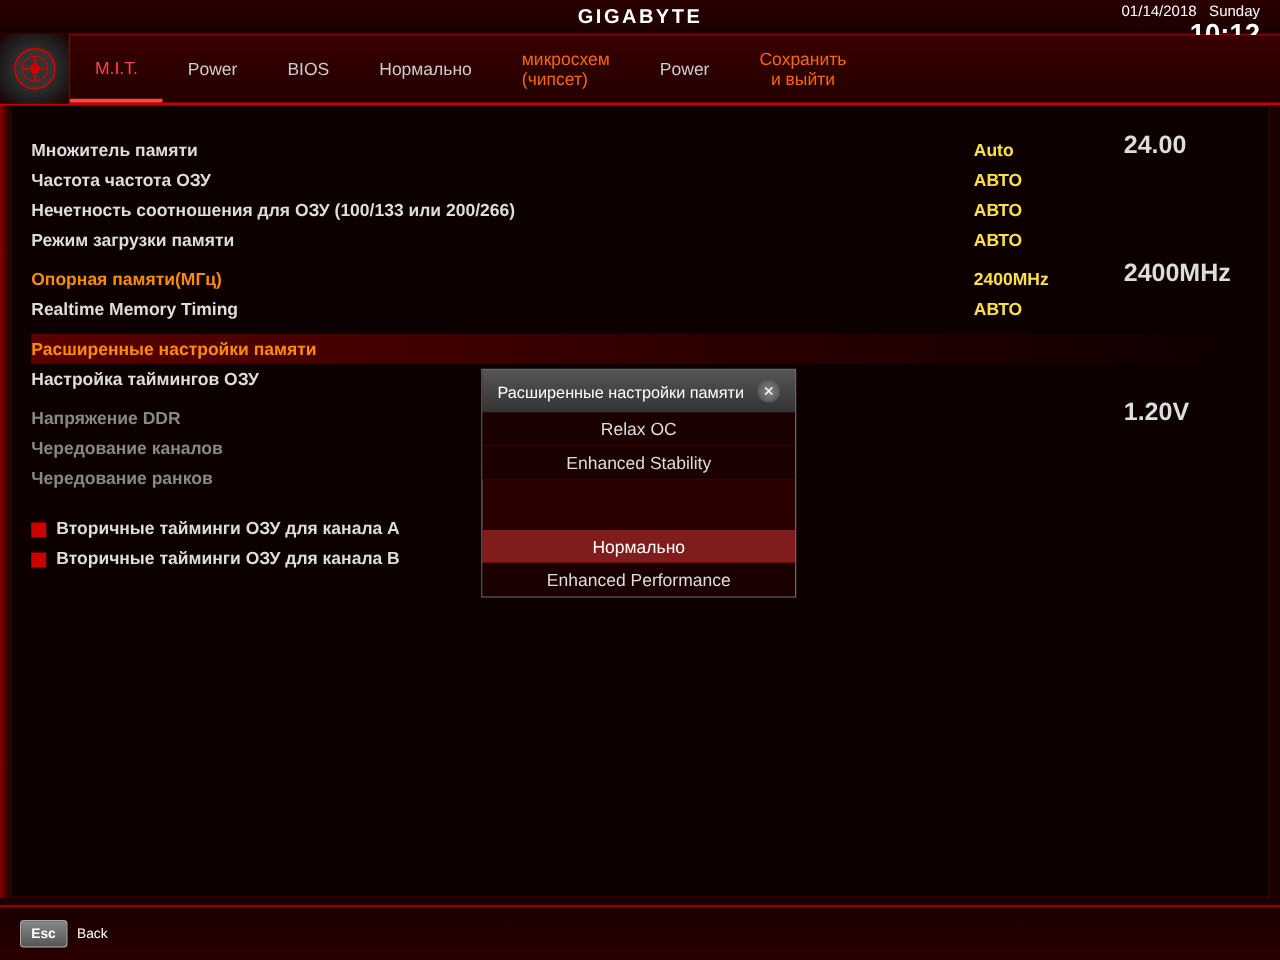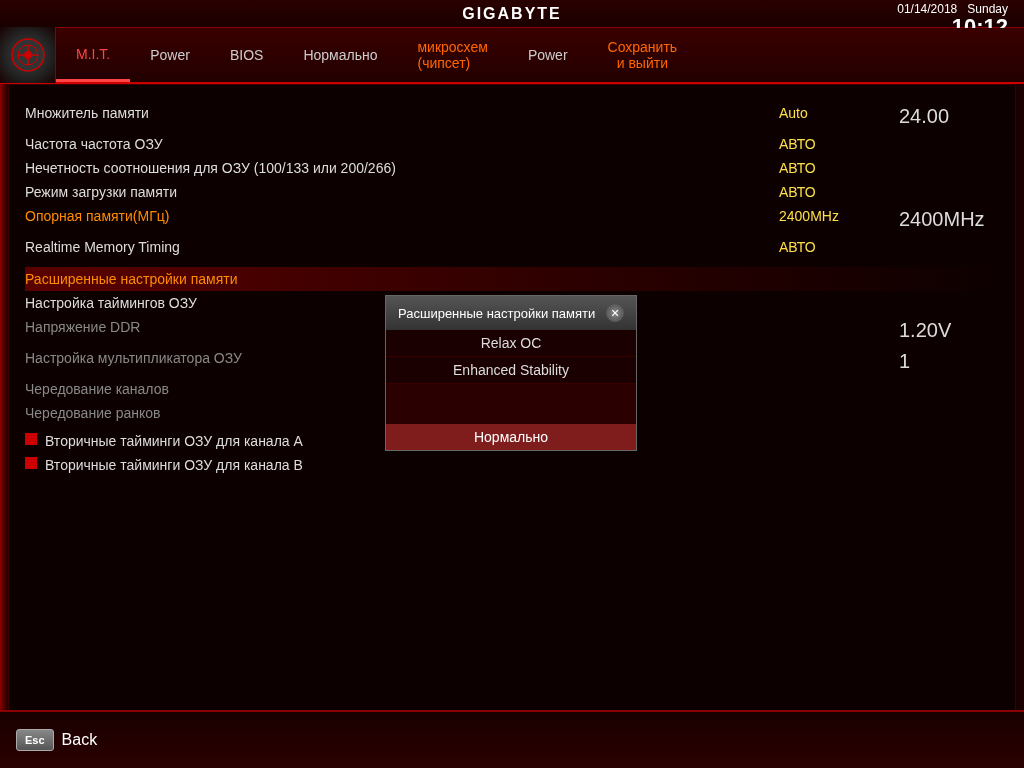--- a/index.html
+++ b/index.html
@@ -104,23 +104,24 @@
       padding: 16px;
       overflow: hidden;
     }
 
     
     .settings-table {
       width: 100%;
     }
     .settings-row {
       display: flex;
-      align-items: flex-start;
+      align-items: flex-end;
       padding: 4px 0;
       border-bottom: none;
+      font-weight: bold;
     }
     .settings-label {
       flex: 1;
       color: #dddddd;
       font-size: 14px;
     }
     .settings-label.orange {
       color: #ff8c00;
     }
     .settings-label.dim {
@@ -144,40 +145,40 @@
       margin-right: 8px;
       vertical-align: middle;
     }
 
     
     .bottom-bar {
       position: absolute;
       bottom: 0;
       left: 0;
       right: 0;
-      height: 58px;
+      height: 44px;
       background: linear-gradient(180deg, #1a0000 0%, #2a0000 100%);
       border-top: 2px solid #8b0000;
       display: flex;
       align-items: center;
       padding: 0 16px;
     }
     .esc-key {
       background: linear-gradient(180deg, #888 0%, #555 100%);
       color: #fff;
       font-size: 11px;
       padding: 4px 8px;
       border-radius: 3px;
       border: 1px solid #aaa;
       font-weight: bold;
       margin-right: 8px;
     }
     .back-label {
       color: #ffffff;
-      font-size: 16px;
+      font-size: 11px;
     }
     
     .corner-deco {
       position: absolute;
       width: 0;
       height: 0;
     }
     .corner-deco.tr {
       top: 88px;
       right: 12px;
@@ -386,36 +387,31 @@
       <span class="settings-label">Настройка таймингов ОЗУ</span>
       <span class="settings-value"></span>
       <span class="settings-value2"></span>
     </div>
     <div class="settings-row">
       <span class="settings-label dim">Напряжение DDR</span>
       <span class="settings-value"></span>
       <span class="settings-value2">1.20V</span>
     </div>
     <div class="settings-row">
-      <span class="settings-label dim">Настройка мультипликатора ОЗУ</span>
-      <span class="settings-value"></span>
-      <span class="settings-value2">1</span>
-    </div>
-    <div class="settings-row">
       <span class="settings-label dim">Чередование каналов</span>
       <span class="settings-value"></span>
       <span class="settings-value2"></span>
     </div>
     <div class="settings-row">
       <span class="settings-label dim">Чередование ранков</span>
       <span class="settings-value"></span>
       <span class="settings-value2"></span>
     </div>
 
-    <div class="settings-row" style="margin-top: 4px;">
+    <div class="settings-row" style="margin-top: 16px;">
       <span class="bullet"></span>
       <span class="settings-label">Вторичные тайминги ОЗУ для канала A</span>
     </div>
     <div class="settings-row">
       <span class="bullet"></span>
       <span class="settings-label">Вторичные тайминги ОЗУ для канала B</span>
     </div>
 
   </div>
 </div>
@@ -427,20 +423,23 @@
   </div>
   <div class="dropdown-option">
     <span>Relax OC</span>
   </div>
   <div class="dropdown-option">
     <span>Enhanced Stability</span>
   </div>
   <div class="dropdown-option selected">
     <span>Нормально</span>
   </div>
+  <div class="dropdown-option">
+    <span>Enhanced Performance</span>
+  </div>
 </div>
 
 <div class="bottom-bar">
   <div class="esc-key">
     <span>Esc</span>
   </div>
   <span class="back-label">Back</span>
 </div>
 
 </body></html>

